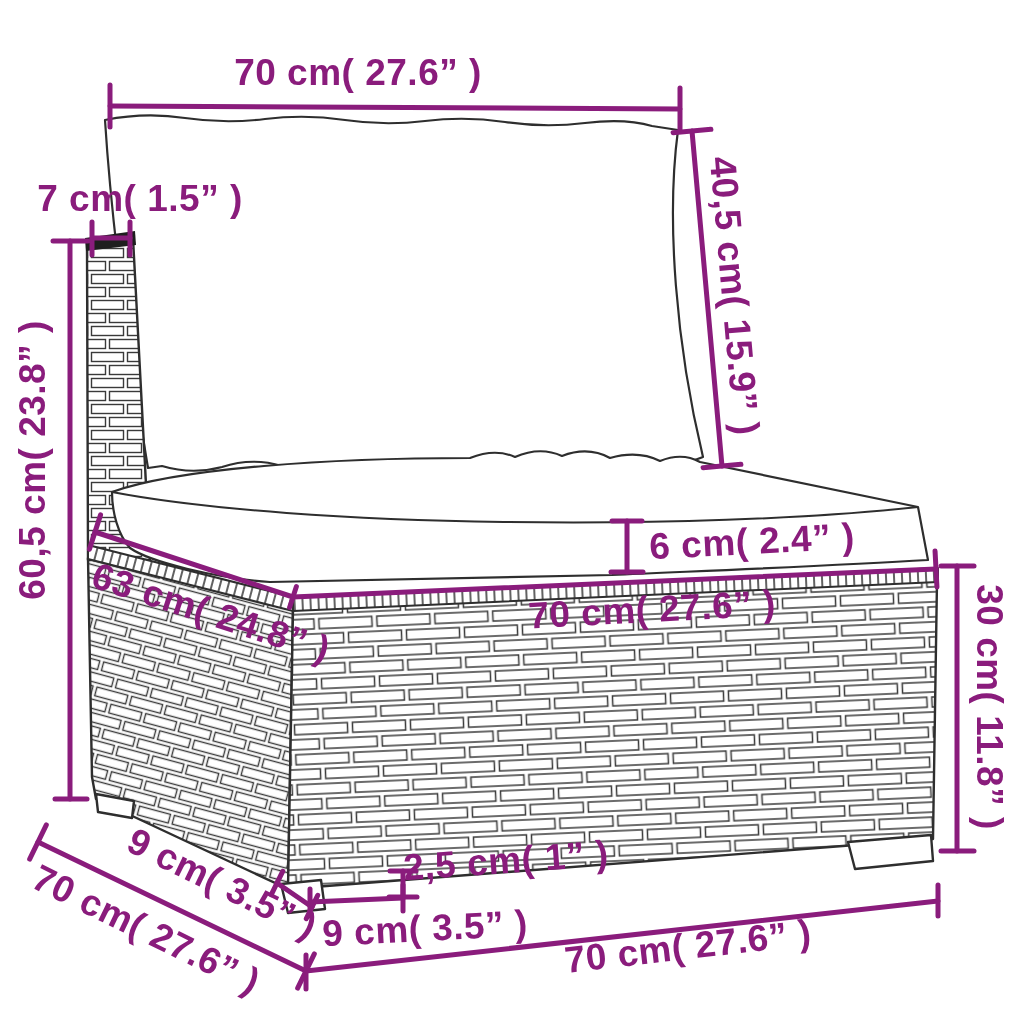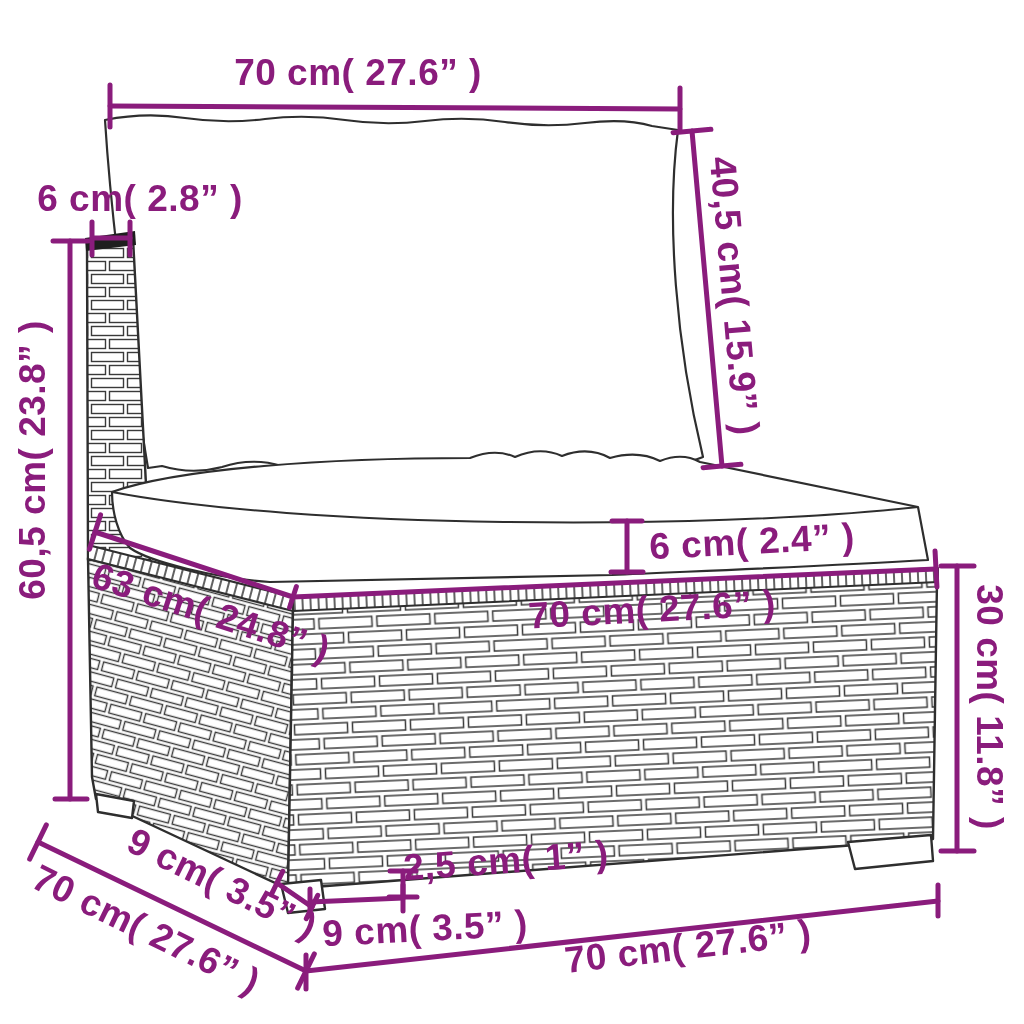--- a/index.html
+++ b/index.html
@@ -183,21 +183,21 @@
         <line x1="306" y1="955" x2="306" y2="989"></line>
         <line x1="938" y1="885" x2="938" y2="916"></line>
       </g>
     </g>
   </svg>
 
   <div class="dim-label" style="left:358px;top:73px;">70 cm( 27.6” )</div>
 
   <div class="dim-label" style="left:734px;top:296px;--r:85deg;">40,5 cm( 15.9” )</div>
 
-  <div class="dim-label" style="left:140px;top:199px;">6 cm( 2.8” )</div>
+  <div class="dim-label" style="left:140px;top:199px;">7 cm( 1.5” )</div>
 
   <div class="dim-label" style="left:33px;top:460px;--r:-90deg;">60,5 cm( 23.8” )</div>
 
   <div class="dim-label" style="left:752px;top:542px;--r:-3deg;">6 cm( 2.4” )</div>
 
   <div class="dim-label" style="left:211px;top:613px;--r:18deg;">63 cm( 24.8” )</div>
 
   <div class="dim-label" style="left:652px;top:610px;--r:-3deg;">70 cm( 27.6” )</div>
 
   <div class="dim-label" style="left:989px;top:707px;--r:90deg;">30 cm( 11.8” )</div>

